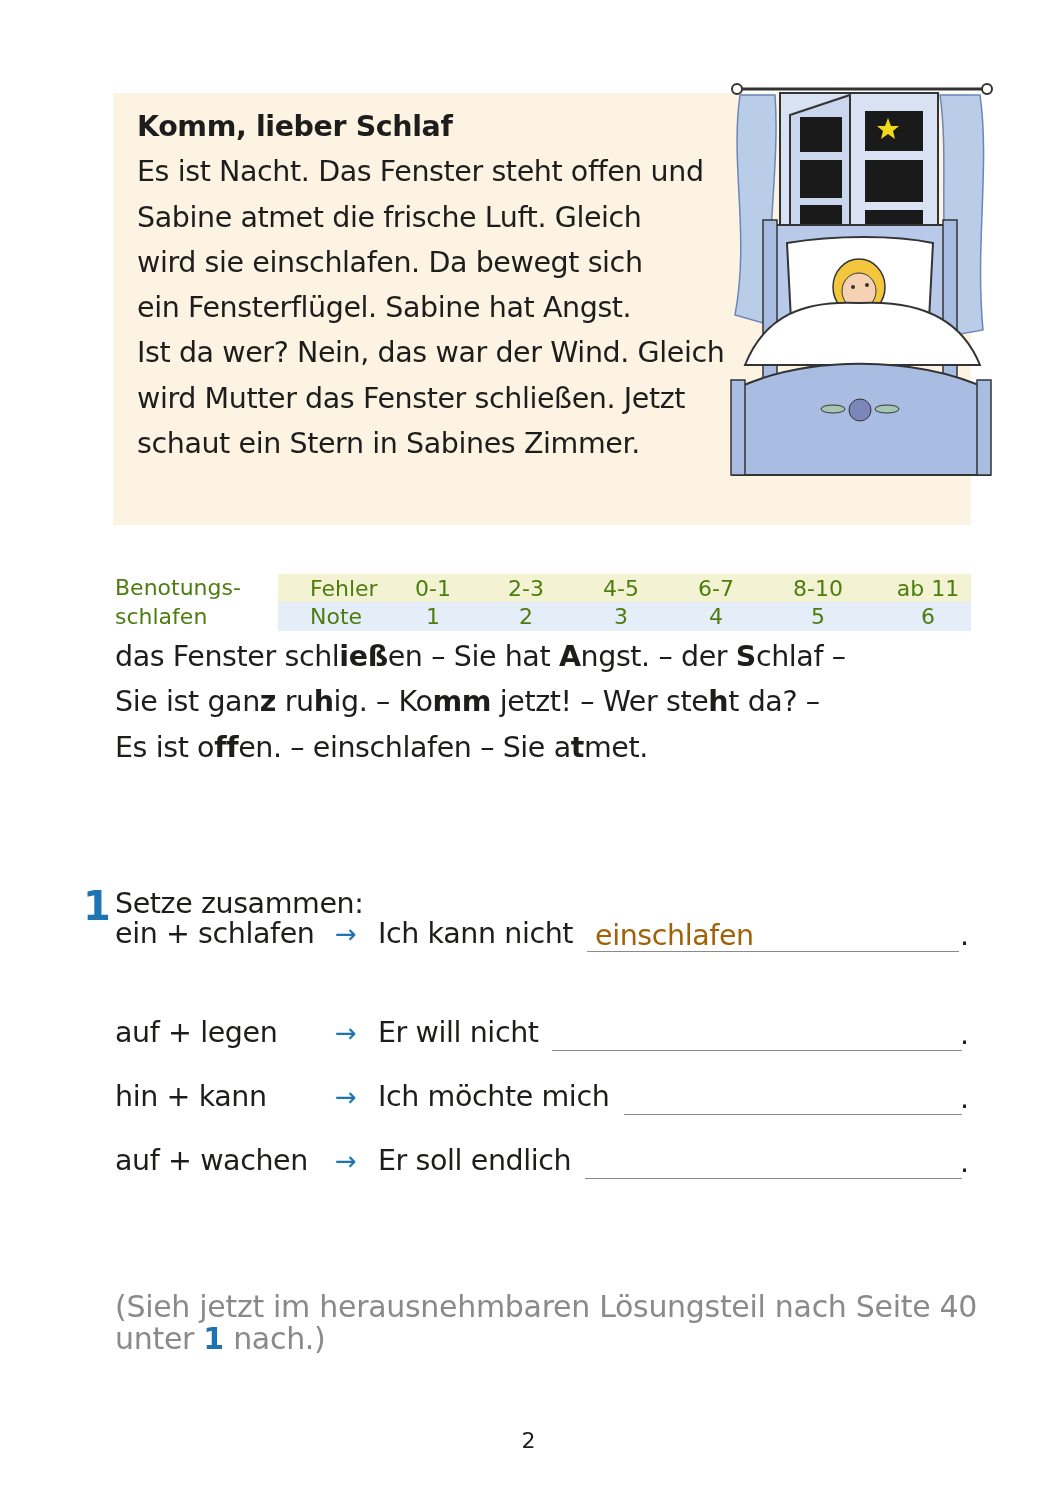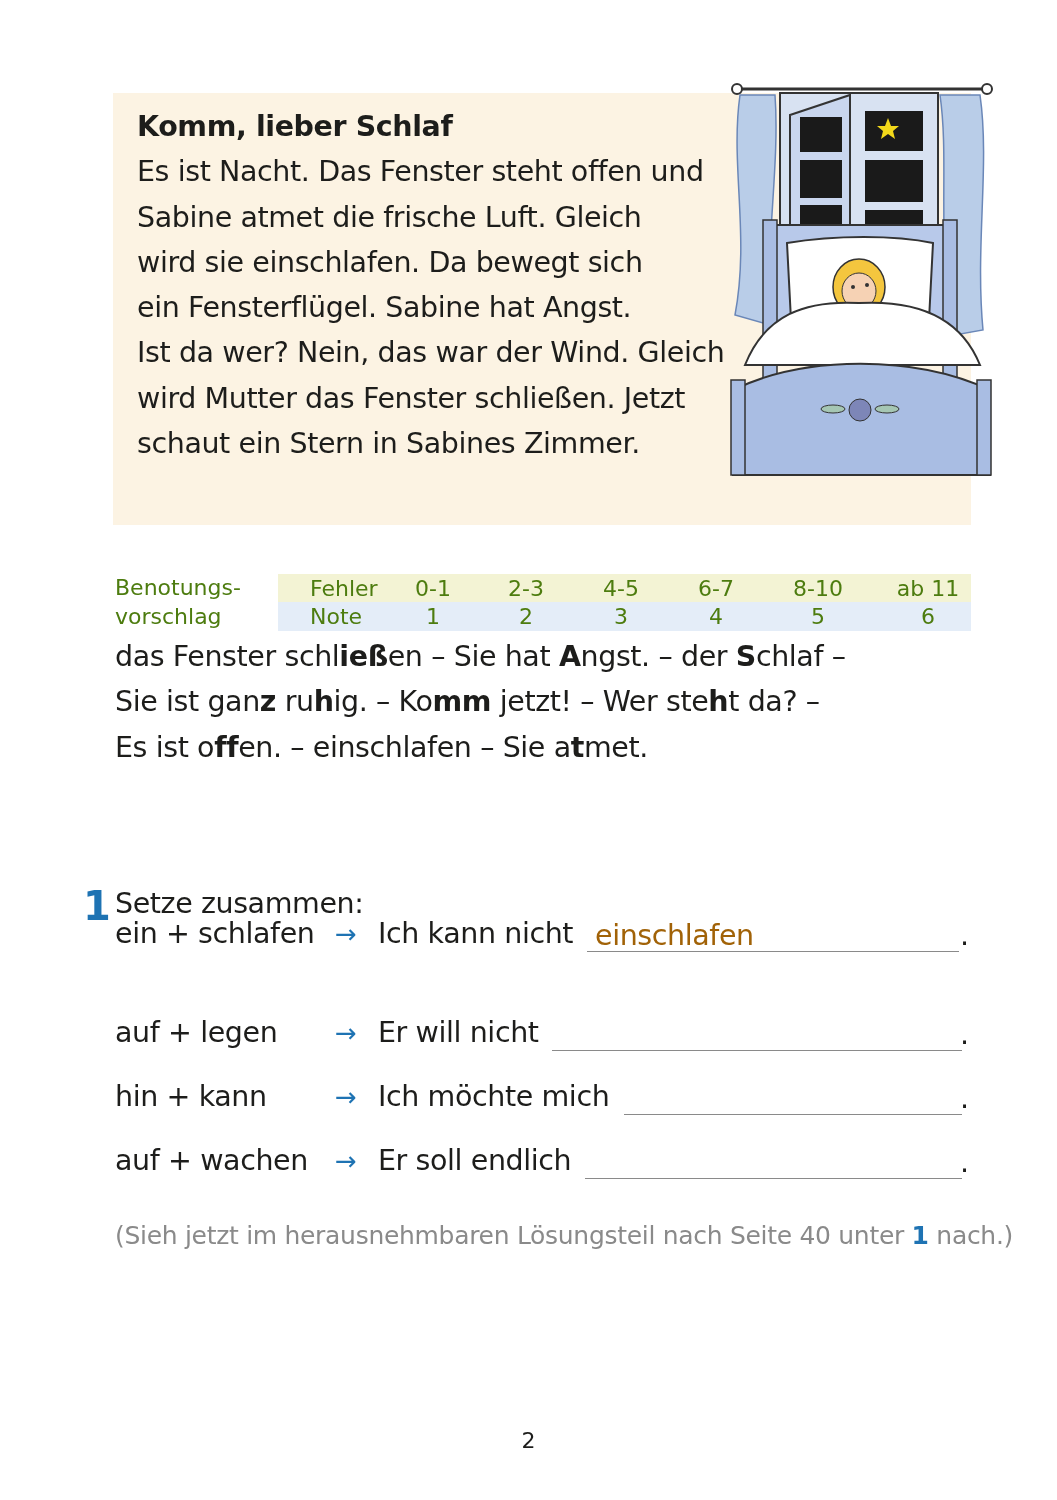--- a/index.html
+++ b/index.html
@@ -33,21 +33,21 @@
   .exercise-num { position: absolute; left: 83px; top: 881px; font-size: 40px; font-weight: bold; color: #1e73b3; line-height: 50px; }
   .exercise-title { position: absolute; left: 115px; top: 884px; font-size: 28.5px; line-height: 40px; letter-spacing: -0.4px; }
 
   .ex-row { position: absolute; left: 115px; width: 860px; height: 44px; font-size: 28.5px; letter-spacing: -0.4px; }
   .ex-prompt { position: absolute; left: 0; top: 0; line-height: 44px; white-space: nowrap; }
   .ex-arrow { position: absolute; left: 220px; top: 0; line-height: 44px; color: #1e73b3; font-size: 26px; }
   .ex-sentence { position: absolute; left: 263px; top: 0; line-height: 44px; white-space: nowrap; }
   .ex-blank { position: absolute; height: 36px; border-bottom: 1.5px solid #8a8a8a; top: 4px; font-size: 28.5px; line-height: 40px; padding-left: 8px; color: #a16207; }
   .ex-dot { position: absolute; left: 845px; top: 0; line-height: 48px; }
 
-  .footnote { position: absolute; left: 115px; top: 1220px; font-size: 25px; color: #8a8a8a; line-height: 32px; letter-spacing: -0.3px; }
+  .footnote { position: absolute; left: 115px; top: 1291px; font-size: 30px; color: #8a8a8a; line-height: 32px; letter-spacing: -0.3px; }
   .footnote .num { color: #1e73b3; font-weight: bold; }
 
   .page-number { position: absolute; left: 0; width: 1057px; top: 1428px; text-align: center; font-size: 22px; color: #1d1d1b; }
 </style>
 </head>
 <body>
 
 <div class="story-box"></div>
 <div class="story-text">
   <div class="story-title">Komm, lieber Schlaf</div>
@@ -101,21 +101,21 @@
 
     <circle cx="135" cy="335" r="11" fill="#7d86b8" stroke="#333" stroke-width="1"></circle>
     <ellipse cx="108" cy="334" rx="12" ry="4" fill="#a5c6b3" stroke="#333" stroke-width="1"></ellipse>
     <ellipse cx="162" cy="334" rx="12" ry="4" fill="#a5c6b3" stroke="#333" stroke-width="1"></ellipse>
   </svg>
 </div>
 
 <div class="grading">
   <div class="grading-label">
     <div>Benotungs-</div>
-    <div>vorschlag</div>
+    <div>schlafen</div>
   </div>
   <div class="grade-row errors">
     <span class="grade-cell head">Fehler</span>
     <span class="grade-cell" style="left:120px;width:70px">0-1</span>
     <span class="grade-cell" style="left:213px;width:70px">2-3</span>
     <span class="grade-cell" style="left:308px;width:70px">4-5</span>
     <span class="grade-cell" style="left:403px;width:70px">6-7</span>
     <span class="grade-cell" style="left:500px;width:80px">8-10</span>
     <span class="grade-cell" style="left:605px;width:90px">ab 11</span>
   </div>

